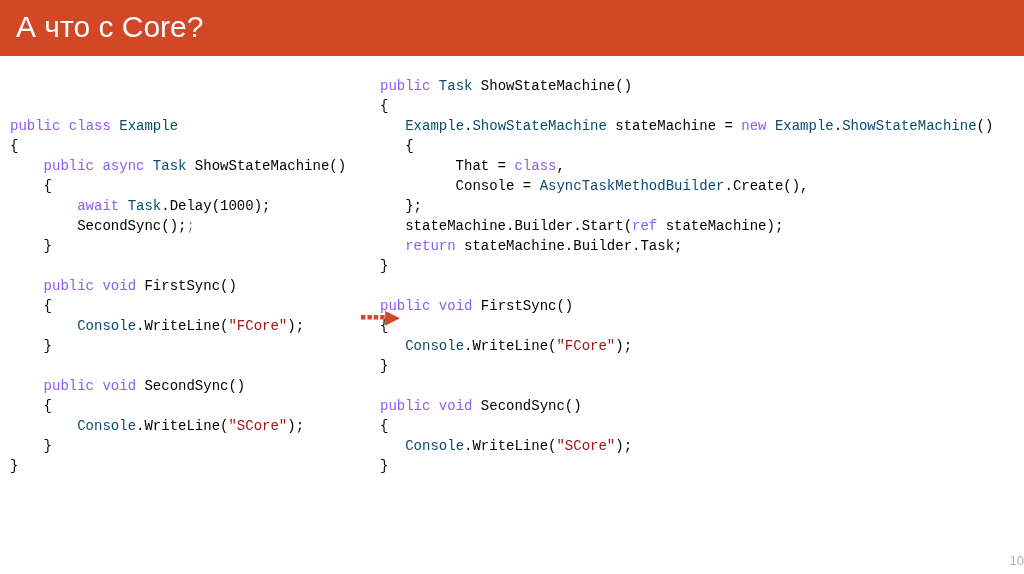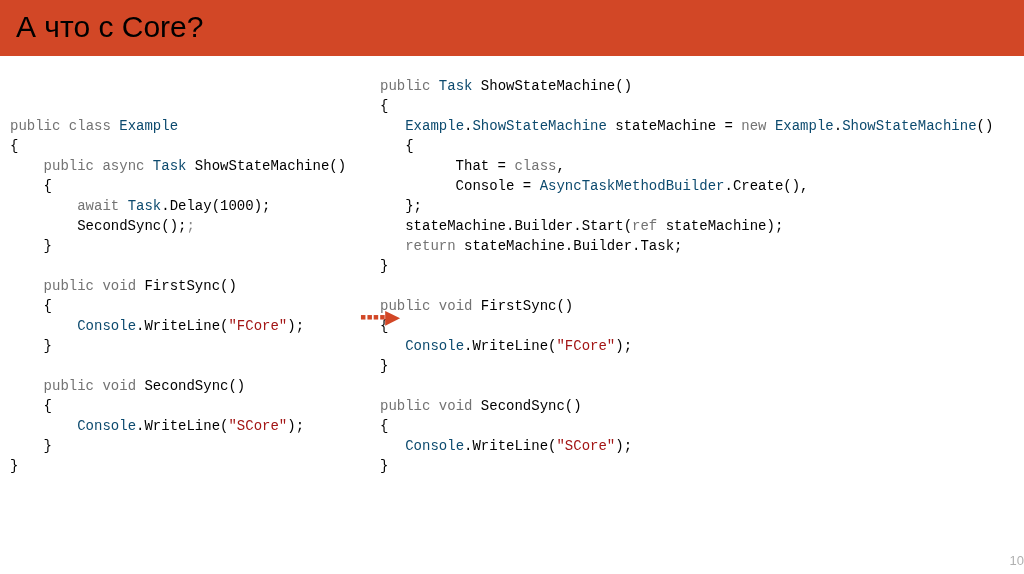--- a/index.html
+++ b/index.html
@@ -6,21 +6,21 @@
     margin: 0;
     padding: 0;
     width: 1024px;
     height: 574px;
     background: #ffffff;
     font-family: "Segoe UI", Arial, sans-serif;
     overflow: hidden;
   }
   .header {
     background: #d24726;
-    color: #000000;
+    color: #ffffff;
     font-size: 30px;
     font-weight: 300;
     padding: 8px 16px 10px 16px;
     height: 38px;
     line-height: 38px;
   }
   .body {
     position: relative;
     display: flex;
     flex-direction: row;
@@ -35,21 +35,21 @@
     line-height: 20px;
     color: #000000;
   }
   .col.left {
     width: 370px;
     padding-top: 40px;
   }
   .col.right {
     flex: 1;
   }
-  .kw   { color: #737373; }
+  .kw   { color: #8b5cf6; }
   .type { color: #0c4a6e; }
   .str  { color: #a31515; }
   .gray { color: #888888; }
   .arrow {
     position: absolute;
     left: 360px;
     top: 250px;
     color: #d24726;
     font-size: 18px;
     font-weight: bold;

